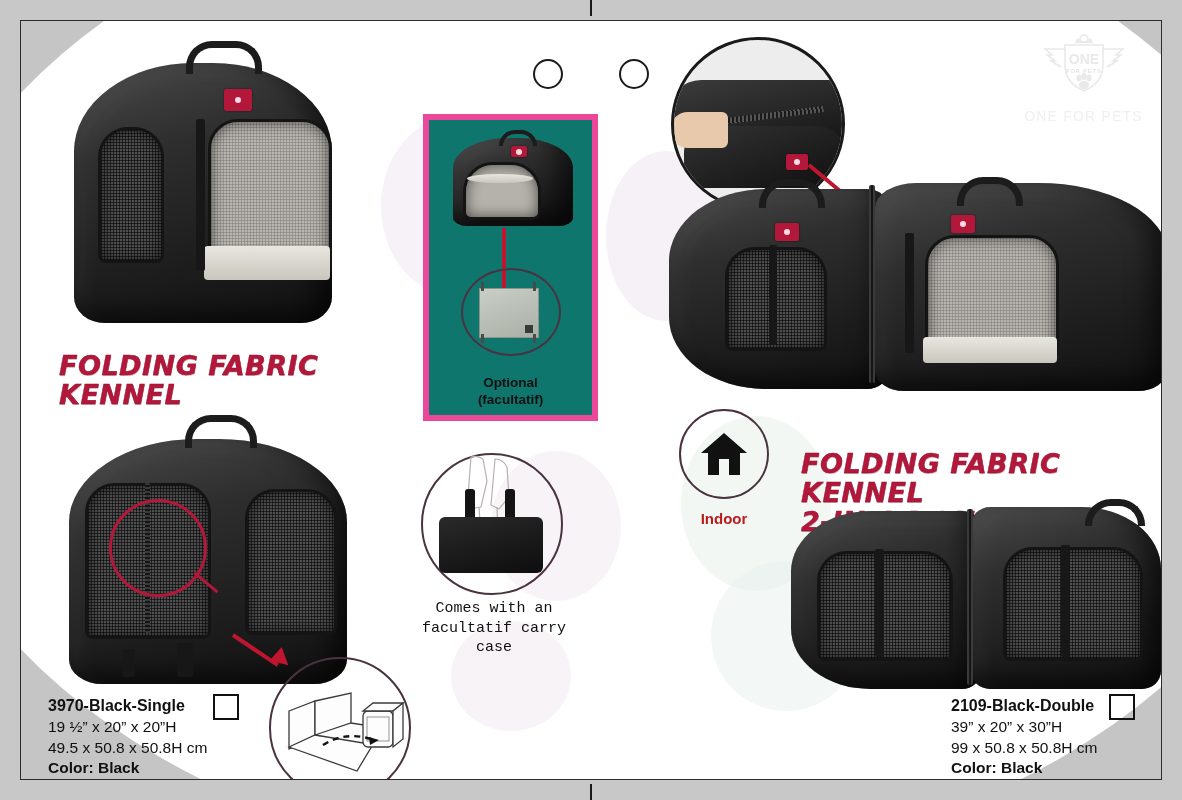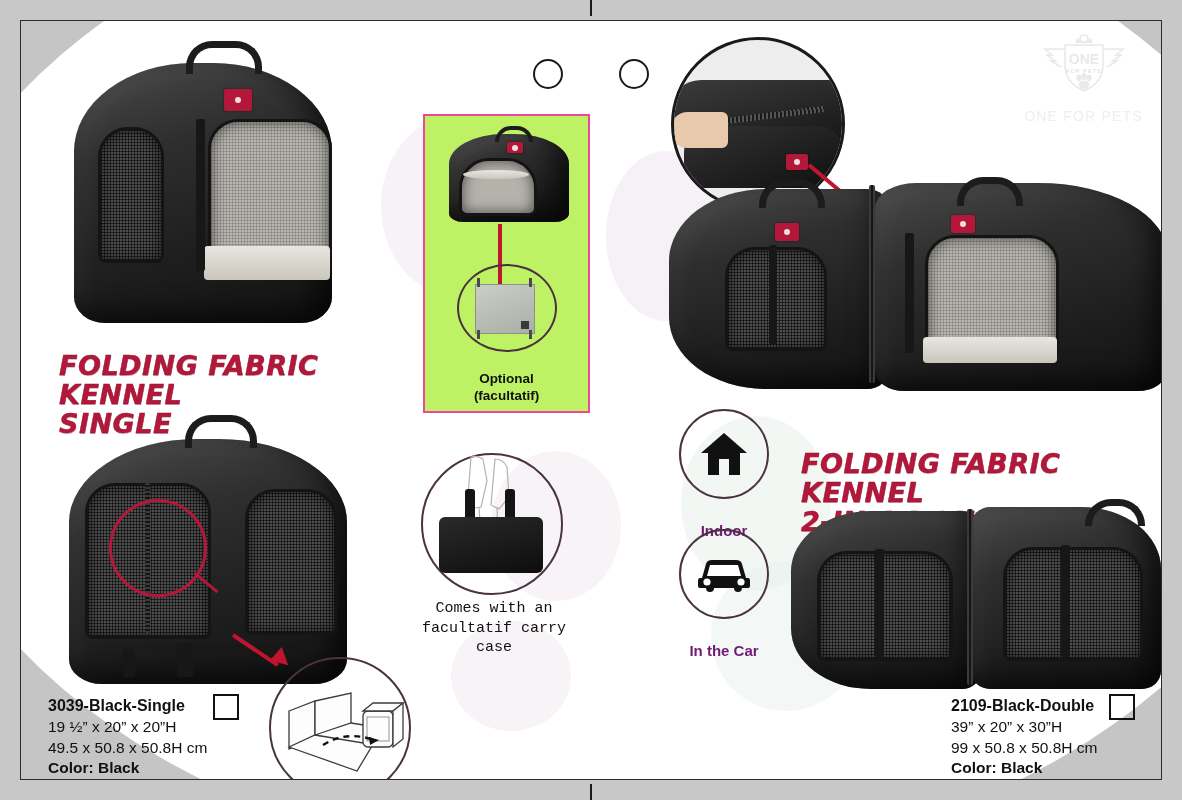--- a/index.html
+++ b/index.html
@@ -112,21 +112,21 @@
     -webkit-text-stroke:0.4px #8c1030;
     text-shadow:0.5px 0.5px 0 rgba(140,16,48,.35);
     background-image:repeating-linear-gradient(12deg, rgba(255,255,255,.30) 0 2px, transparent 2px 7px);
     -webkit-background-clip:text;
   }
   .title .l2{display:block;}
 
   
   .optional-panel{
     position:absolute;left:402px;top:93px;width:163px;height:295px;
-    border:2px solid #ec4899;background:#bef264;
+    border:6px solid #ec4899;background:#0f766e;
   }
   .optional-caption{
     position:absolute;left:0;right:0;bottom:6px;text-align:center;
     font-size:13.5px;font-weight:bold;color:#111;line-height:1.25;
   }
   .small-kennel{position:absolute;left:18px;top:10px;width:128px;height:100px;}
 
   .circle-outline{
     position:absolute;border-radius:50%;
     border:2.5px solid #4a3340;background:transparent;
@@ -150,21 +150,21 @@
   .feature{
     position:absolute;text-align:center;
   }
   .feature .ring{
     width:86px;height:86px;border-radius:50%;
     border:2.5px solid #4a3340;
     display:flex;align-items:center;justify-content:center;
     margin:0 auto;background:transparent;
   }
   .feature .flabel{
-    margin-top:23px;font-size:15px;font-weight:bold;color:#701a75;white-space:nowrap;
+    margin-top:11px;font-size:15px;font-weight:bold;color:#b91c1c;white-space:nowrap;
   }
 
   
   .spec{
     position:absolute;font-size:15.5px;color:#111;line-height:1.35;
   }
   .spec .sku{font-weight:bold;font-size:16px;}
   .spec .color{font-weight:bold;}
   .spec-box{
     position:absolute;width:22px;height:22px;border:2.5px solid #111;background:transparent;
@@ -232,21 +232,20 @@
       <div class="handle" style="left:130px;top:0px;width:62px;height:26px;"></div>
       <div class="mesh rounded" style="left:42px;top:86px;width:60px;height:130px;"></div>
       <div class="mesh rounded" style="left:152px;top:78px;width:118px;height:150px;background:#b9b6ae;background-image:repeating-linear-gradient(0deg,rgba(120,120,120,.5) 0 1px,transparent 1px 3px),repeating-linear-gradient(90deg,rgba(120,120,120,.5) 0 1px,transparent 1px 3px);"></div>
       <div class="floor" style="left:148px;top:205px;width:126px;height:34px;"></div>
       <div class="logo-tag" style="left:168px;top:48px;width:28px;height:22px;"></div>
       <div class="strap" style="left:140px;top:78px;width:9px;height:152px;"></div>
     </div>
 
     <div class="title" style="left:38px;top:330px;width:330px;">
       <span>FOLDING FABRIC KENNEL</span>
-      <span class="l2">SINGLE</span>
     </div>
 
     <div class="kennel" style="left:38px;top:392px;width:290px;height:285px;">
       <div class="body" style="left:10px;top:26px;right:2px;bottom:14px;"></div>
       <div class="handle" style="left:126px;top:2px;width:58px;height:26px;"></div>
       <div class="mesh rounded" style="left:26px;top:70px;width:120px;height:150px;"></div>
       <div class="mesh rounded" style="left:186px;top:76px;width:86px;height:140px;"></div>
       <div class="zip" style="left:86px;top:70px;width:5px;height:150px;background:repeating-linear-gradient(0deg,#3a3a3a 0 2px,#151515 2px 4px);"></div>
       <div class="strap" style="left:118px;top:230px;width:16px;height:34px;"></div>
       <div class="strap" style="left:64px;top:236px;width:12px;height:28px;"></div>
@@ -321,21 +320,21 @@
 
     <div class="caption" style="left:388px;top:578px;width:170px;font-family:Liberation Mono, monospace;">
       <div>Comes with an</div>
       <div>facultatif carry case</div>
     </div>
 
     <div class="caption" style="left:360px;top:626px;width:225px;">
     </div>
 
     <div class="spec" style="left:27px;top:674px;">
-      <div class="sku">3039-Black-Single</div>
+      <div class="sku">3970-Black-Single</div>
       <div>19 ½” x 20” x 20”H</div>
       <div>49.5 x 50.8 x 50.8H cm</div>
       <div class="color">Color: Black</div>
     </div>
     <div class="spec-box" style="left:192px;top:673px;"></div>
 
     <div class="circle-outline" style="left:650px;top:16px;width:168px;height:168px;border-color:#1a1a1a;border-width:3px;overflow:hidden;background:#ededed;">
       <div style="position:absolute;left:-6px;top:40px;width:180px;height:66px;background:linear-gradient(165deg,#3c3c3c,#141414);border-radius:34px 18px 18px 34px;"></div>
       <div style="position:absolute;left:10px;top:86px;width:160px;height:62px;background:linear-gradient(160deg,#333,#0f0f0f);border-radius:26px 26px 14px 14px;"></div>
       <div style="position:absolute;left:20px;top:74px;width:130px;height:6px;background:repeating-linear-gradient(90deg,#555 0 2px,#1a1a1a 2px 4px);transform:rotate(-7deg);"></div>
@@ -386,27 +385,16 @@
 
     <div class="feature" style="left:628px;top:388px;width:150px;">
       <div class="ring">
         <svg width="50" height="46" viewBox="0 0 50 46">
           <path d="M25 2 L48 22 L41 22 L41 44 L30 44 L30 28 L20 28 L20 44 L9 44 L9 22 L2 22 Z" fill="#111"></path>
         </svg>
       </div>
       <div class="flabel">Indoor</div>
     </div>
 
-    <div class="feature" style="left:628px;top:508px;width:150px;">
-      <div class="ring">
-        <svg width="56" height="40" viewBox="0 0 56 40">
-          <path d="M6 24 L10 10 Q11 6 16 6 L40 6 Q45 6 46 10 L50 24 L52 24 Q54 24 54 27 L54 32 Q54 34 52 34 L46 34 Q46 38 42 38 Q38 38 38 34 L18 34 Q18 38 14 38 Q10 38 10 34 L4 34 Q2 34 2 32 L2 27 Q2 24 4 24 Z" fill="#111"></path>
-          <path d="M14 11 L42 11 L45 22 L11 22 Z" fill="#fff"></path>
-          <circle cx="11" cy="28" r="3.6" fill="#fff"></circle>
-          <circle cx="45" cy="28" r="3.6" fill="#fff"></circle>
-        </svg>
-      </div>
-      <div class="flabel">In the Car</div>
-    </div>
 
 
   </div>
 </div>
 
 </body></html>

